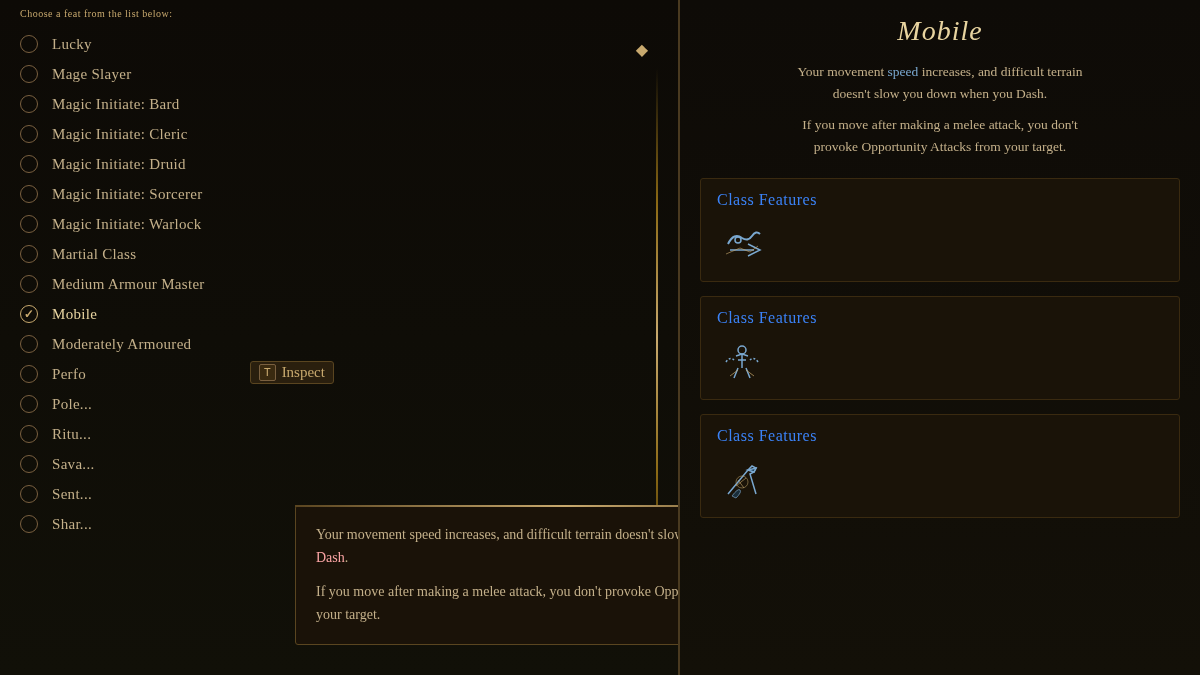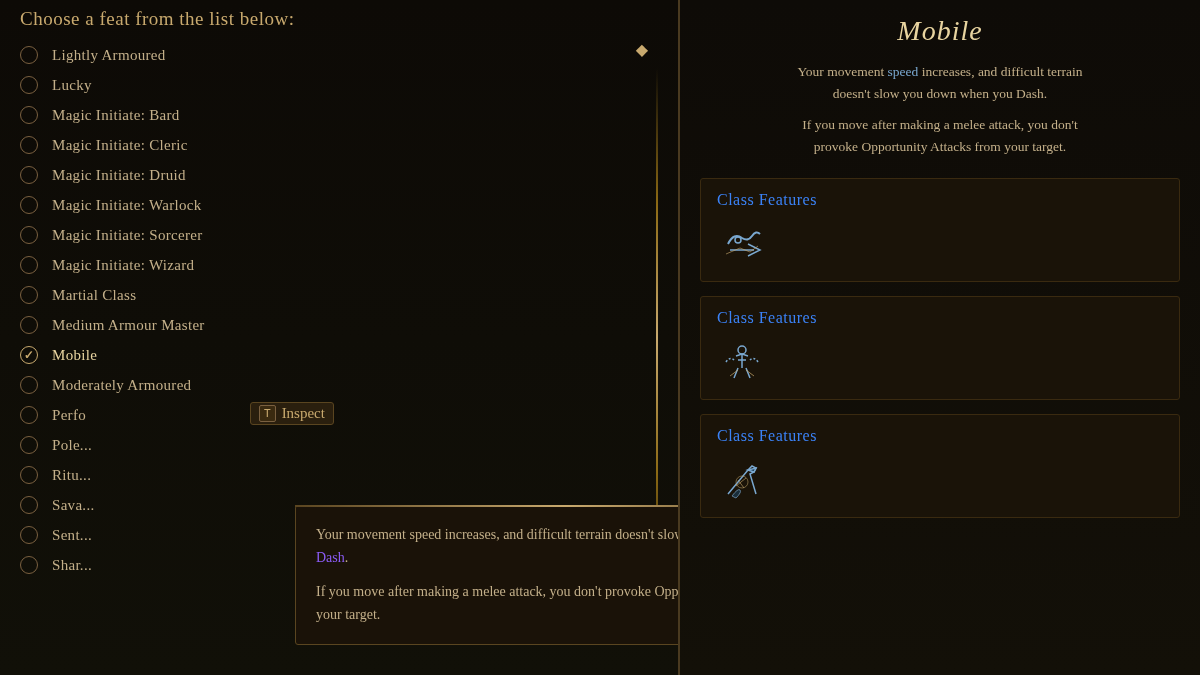--- a/index.html
+++ b/index.html
@@ -25,21 +25,21 @@
       height: 100%;
       background: linear-gradient(to bottom, #0d0a06, #111008);
       border-right: 2px solid #4a3a20;
       position: relative;
       overflow: hidden;
     }
 
     .list-header {
       padding: 8px 20px 10px 20px;
       color: #c8a96e;
-      font-size: 19px;
+      font-size: 10px;
       letter-spacing: 0.5px;
     }
 
     .feat-list {
       list-style: none;
       padding: 0 10px;
       overflow: hidden;
     }
 
     .feat-item {
@@ -158,21 +158,21 @@
       font-size: 15px;
     }
 
     .tooltip-text {
       color: #c4b08a;
       font-size: 14px;
       line-height: 1.6;
     }
 
     .tooltip-text .highlight {
-      color: #8b5cf6;
+      color: #fca5a5;
     }
 
     .tooltip-para {
       margin-top: 12px;
     }
 
     
     .right-panel {
       flex: 1;
       background: linear-gradient(to bottom, #0e0b07, #131008);
@@ -260,49 +260,45 @@
       <span>Choose a feat from the list below:</span>
     </div>
 
     <div class="scroll-indicator">◆</div>
     <div class="list-divider"></div>
 
     <ul class="feat-list">
 
       <li class="feat-item">
         <div class="radio-circle"></div>
-        <span class="feat-label">Lightly Armoured</span>
-      </li>
-      <li class="feat-item">
-        <div class="radio-circle"></div>
         <span class="feat-label">Lucky</span>
       </li>
       <li class="feat-item">
         <div class="radio-circle"></div>
+        <span class="feat-label">Mage Slayer</span>
+      </li>
+      <li class="feat-item">
+        <div class="radio-circle"></div>
         <span class="feat-label">Magic Initiate: Bard</span>
       </li>
       <li class="feat-item">
         <div class="radio-circle"></div>
         <span class="feat-label">Magic Initiate: Cleric</span>
       </li>
       <li class="feat-item">
         <div class="radio-circle"></div>
         <span class="feat-label">Magic Initiate: Druid</span>
       </li>
       <li class="feat-item">
         <div class="radio-circle"></div>
+        <span class="feat-label">Magic Initiate: Sorcerer</span>
+      </li>
+      <li class="feat-item">
+        <div class="radio-circle"></div>
         <span class="feat-label">Magic Initiate: Warlock</span>
-      </li>
-      <li class="feat-item">
-        <div class="radio-circle"></div>
-        <span class="feat-label">Magic Initiate: Sorcerer</span>
-      </li>
-      <li class="feat-item">
-        <div class="radio-circle"></div>
-        <span class="feat-label">Magic Initiate: Wizard</span>
       </li>
       <li class="feat-item">
         <div class="radio-circle"></div>
         <span class="feat-label">Martial Class</span>
       </li>
       <li class="feat-item">
         <div class="radio-circle"></div>
         <span class="feat-label">Medium Armour Master</span>
       </li>
       <li class="feat-item selected">

